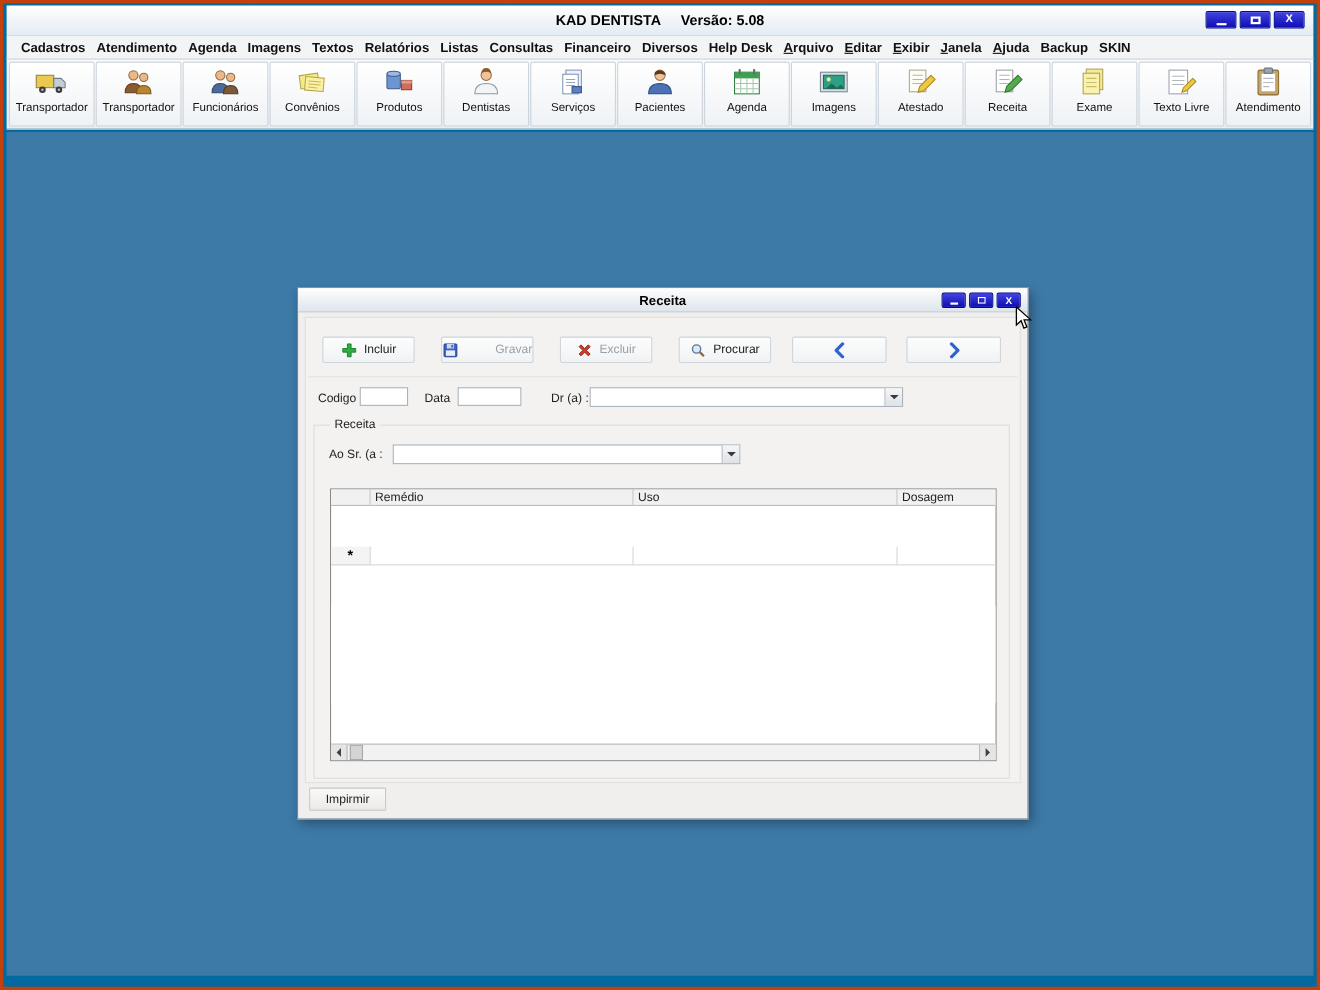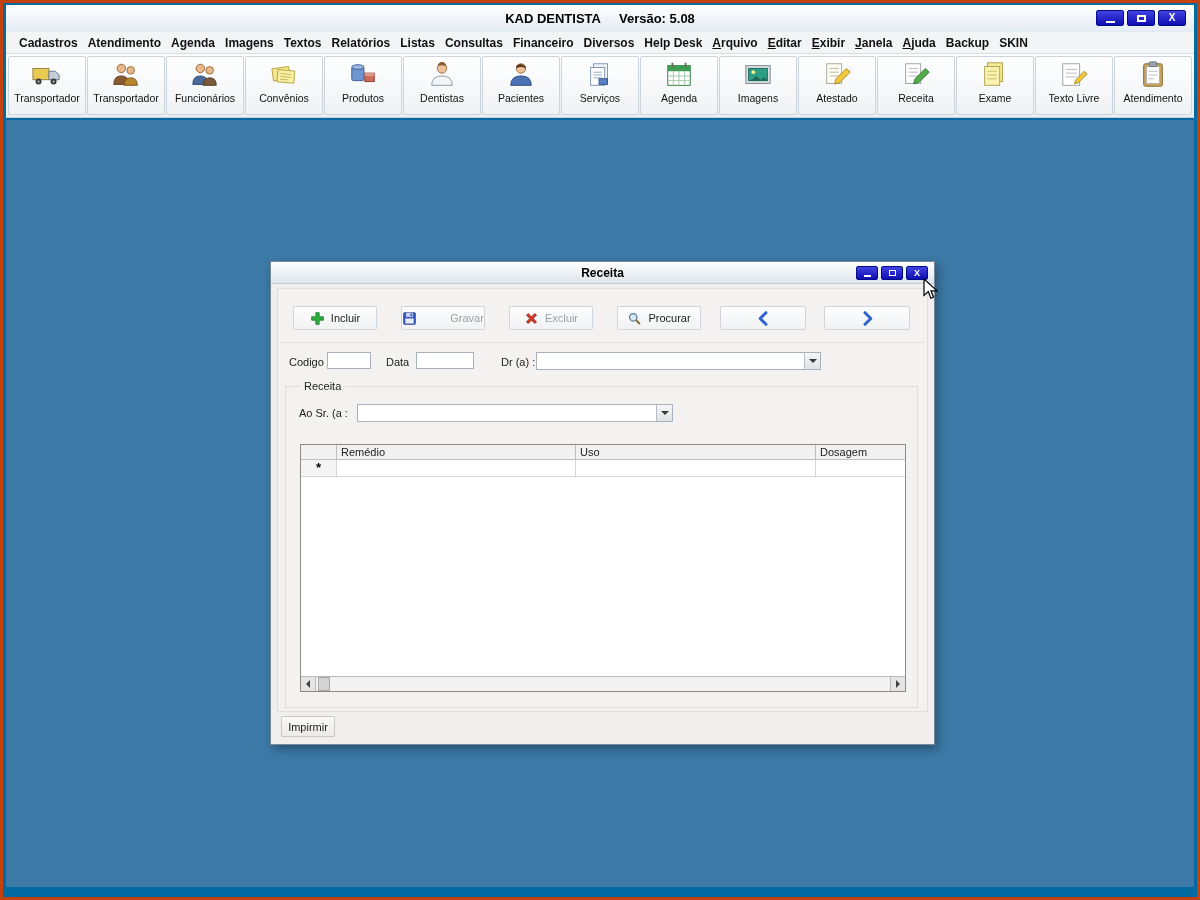--- a/index.html
+++ b/index.html
@@ -62,41 +62,41 @@
   .combo { position:absolute; height:18px; border:1px solid #a9b2bc; background:#fff; display:flex; }
   .combo-val { flex:1; font-size:11px; padding:2px 4px; color:#222; overflow:hidden; }
   .combo-arrow { width:16px; border-left:1px solid #b6bcc4; background:linear-gradient(#f5f6f8,#dfe2e6);
     display:flex; align-items:center; justify-content:center; cursor:default; }
   .tri-down { width:0; height:0; border-left:4px solid transparent; border-right:4px solid transparent; border-top:4px solid #3a3a3a; }
 
   .groupbox { position:absolute; left:14px; top:124px; width:633px; height:322px; border:1px solid #dddcda; }
   .legend { position:absolute; left:14px; top:-7px; background:#f3f2f0; padding:0 4px; font-size:11px; color:#222; }
 
   .grid { position:absolute; left:14px; top:57px; width:606px; height:248px;
-    border:1px solid #8a8a8a; background:#fff; display:flex; flex-direction:column; }
+    border:1px solid #8a8a8a; background:#fff; display:flex; flex-direction:column;gap:37px; }
   .grid-header { display:flex; height:15px; flex:0 0 auto; }
   .gh-cell { background:#f1f1f1; border-right:1px solid #bdbdbd; border-bottom:1px solid #bdbdbd;
     font-size:11px; color:#222; padding:0 4px; line-height:14px; overflow:hidden; }
   .grid-row { display:flex; height:17px; flex:0 0 auto; }
   .gr-cell { border-right:1px solid #d6d6d6; border-bottom:1px solid #d6d6d6; font-size:11px; padding:1px 4px; }
   .c0 { width:36px; flex:0 0 auto; }
   .c1 { width:239px; flex:0 0 auto; }
   .c2 { width:240px; flex:0 0 auto; }
   .c3 { flex:1; border-right:none; }
   .indicator { background:#f4f4f4; text-align:center; font-size:13px; font-weight:bold; line-height:14px; }
   .grid-body { flex:1; background:#fff; }
   .hscroll { flex:0 0 auto; height:15px; background:#f2f2f2; border-top:1px solid #b9b9b9; display:flex; align-items:stretch; }
   .sbtn { width:15px; background:#e5e5e5; display:flex; align-items:center; justify-content:center; cursor:default; }
   .sbtn.left { border-right:1px solid #b9b9b9; }
   .sbtn.right { border-left:1px solid #b9b9b9; margin-left:auto; }
   .tri-left { width:0; height:0; border-top:4px solid transparent; border-bottom:4px solid transparent; border-right:4px solid #404040; }
   .tri-right { width:0; height:0; border-top:4px solid transparent; border-bottom:4px solid transparent; border-left:4px solid #404040; }
   .sthumb { width:12px; background:#d4d4d4; border:1px solid #a8a8a8; margin-left:2px; cursor:default; }
 
-  .print-btn { position:absolute; left:10px; top:454px; width:54px; height:21px;
+  .print-btn { position:absolute; left:10px; top:454px; width:70px; height:21px;
     background:linear-gradient(#f9f9f8,#ebeae8); border:1px solid #c9c9c7; border-radius:1px;
     font-size:11px; color:#222; display:flex; align-items:center; justify-content:center; cursor:default; }
 
   .cursor { position:absolute; left:919px; top:275px; width:16px; height:23px; pointer-events:none; }
 </style>
 </head>
 <body>
 
 <div id="app">
 
@@ -202,37 +202,37 @@
       <svg class="ticon" viewBox="0 0 32 32">
           <circle cx="16" cy="9" r="5" fill="#eec29a" stroke="#9a6c40"></circle>
           <path d="M11 7 q1-5 5-5 t5 5 l-1-.5 q-4-2-8 0 z" fill="#8a5a2a"></path>
           <path d="M5 27 q0-10 11-10 t11 10 z" fill="#f2f4f6" stroke="#8a9aa8"></path>
         </svg>
       <span class="tlabel">Dentistas</span>
     </div>
 
     <div class="tbtn">
       <svg class="ticon" viewBox="0 0 32 32">
-          <circle cx="16" cy="9" r="5" fill="#eec29a" stroke="#9a6c40"></circle>
-          <path d="M11 6 q5-4 10 1 l0 2 q-5-3-10 0 z" fill="#5a3a1a"></path>
-          <path d="M5 27 q0-10 11-10 t11 10 z" fill="#4a72b4" stroke="#2c4a80"></path>
-        </svg>
-      <span class="tlabel">Pacientes</span>
-    </div>
-
-    <div class="tbtn">
-      <svg class="ticon" viewBox="0 0 32 32">
           <rect x="9" y="4" width="15" height="19" fill="#eef2f8" stroke="#7e94b5"></rect>
           <rect x="6" y="8" width="15" height="19" fill="#ffffff" stroke="#7e94b5"></rect>
           <line x1="9" y1="13" x2="18" y2="13" stroke="#8fa6c4"></line>
           <line x1="9" y1="16" x2="18" y2="16" stroke="#8fa6c4"></line>
           <line x1="9" y1="19" x2="18" y2="19" stroke="#8fa6c4"></line>
           <rect x="15" y="20" width="9" height="6" fill="#5b82c0" stroke="#33508a"></rect>
         </svg>
       <span class="tlabel">Serviços</span>
+    </div>
+
+    <div class="tbtn">
+      <svg class="ticon" viewBox="0 0 32 32">
+          <circle cx="16" cy="9" r="5" fill="#eec29a" stroke="#9a6c40"></circle>
+          <path d="M11 6 q5-4 10 1 l0 2 q-5-3-10 0 z" fill="#5a3a1a"></path>
+          <path d="M5 27 q0-10 11-10 t11 10 z" fill="#4a72b4" stroke="#2c4a80"></path>
+        </svg>
+      <span class="tlabel">Pacientes</span>
     </div>
 
     <div class="tbtn">
       <svg class="ticon" viewBox="0 0 32 32">
           <rect x="4" y="6" width="24" height="21" fill="#ffffff" stroke="#2c7a3c"></rect>
           <rect x="4" y="6" width="24" height="6" fill="#3f9e52"></rect>
           <line x1="4" y1="17" x2="28" y2="17" stroke="#9fcaa8"></line>
           <line x1="4" y1="22" x2="28" y2="22" stroke="#9fcaa8"></line>
           <line x1="10" y1="12" x2="10" y2="27" stroke="#9fcaa8"></line>
           <line x1="16" y1="12" x2="16" y2="27" stroke="#9fcaa8"></line>

